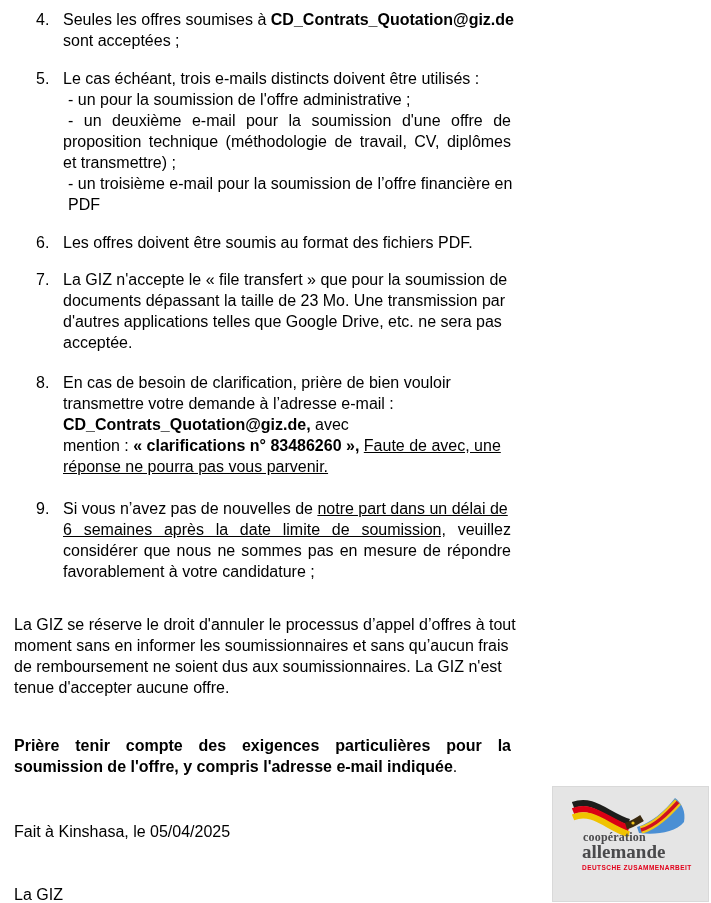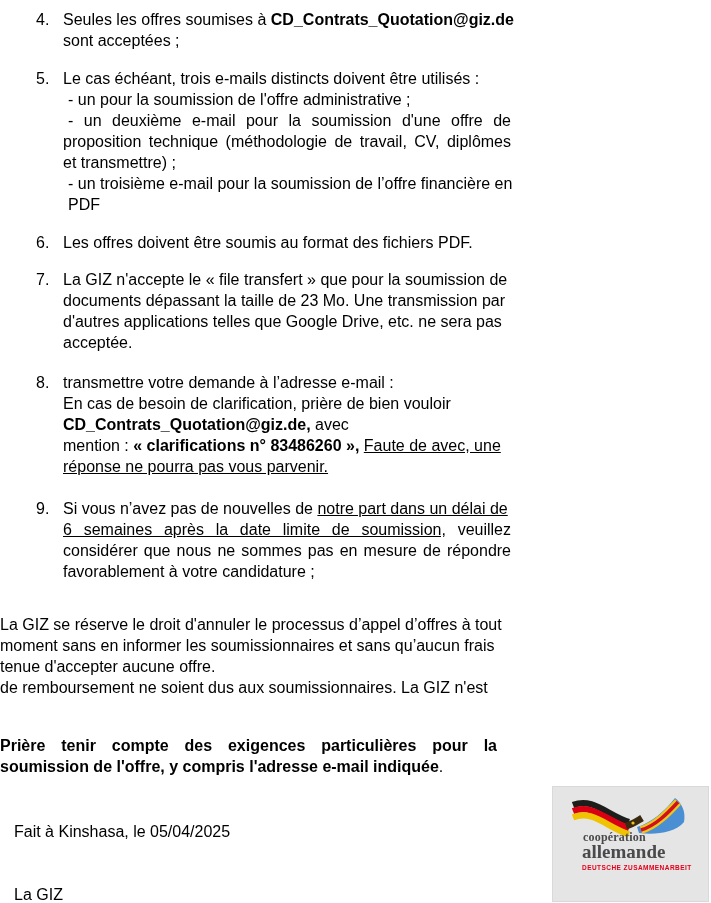--- a/index.html
+++ b/index.html
@@ -22,21 +22,21 @@
   .b{font-weight:bold;}
   .it{}
   .u{text-decoration:underline;}
   
   .mt-i4{margin-top:0;}
   .mt-i5{margin-top:17px;}
   .mt-i6{margin-top:17px;}
   .mt-i7{margin-top:16px;}
   .mt-i8{margin-top:19px;}
   .mt-i9{margin-top:21px;}
-  .para{width:497px;}
+  .para{margin-left:14px;width:497px;}
   .para-a{margin-top:32px;}
   .para-b{margin-top:37px;}
   .closing-date{margin-left:14px;margin-top:44px;}
   .closing-sig{margin-left:14px;margin-top:42px;}
   
   .logo-box{
     position:absolute;left:552px;top:786px;width:157px;height:116px;
     border:1px solid #d9d9d9;background:#e5e5e5;box-sizing:border-box;
   }
   .logo-svg{position:absolute;left:8px;top:6px;}
@@ -92,43 +92,43 @@
           <div class="body">
             <div class="line"><span>La GIZ n'accepte le « </span><span class="it">file transfert</span><span> » que pour la soumission de</span></div>
             <div class="line"><span>documents dépassant la taille de 23 Mo. Une transmission par</span></div>
             <div class="line"><span>d'autres applications telles que Google Drive, etc. ne sera pas</span></div>
             <div class="line"><span>acceptée.</span></div>
           </div>
         </div>
         <div class="item mt-i8">
           <div class="num">8.</div>
           <div class="body">
+            <div class="line"><span>En cas de besoin de clarification, prière de bien vouloir</span></div>
             <div class="line"><span>transmettre votre demande à l’adresse e-mail :</span></div>
-            <div class="line"><span>En cas de besoin de clarification, prière de bien vouloir</span></div>
             <div class="line"><span class="b">CD_Contrats_Quotation@</span><span class="b it">giz.de,</span><span> avec</span></div>
             <div class="line"><span>mention : </span><span class="b">« clarifications n° 83486260 »,</span><span> </span><span class="u">Faute de avec, une</span></div>
             <div class="line"><span class="u">réponse ne pourra pas vous parvenir.</span></div>
           </div>
         </div>
         <div class="item mt-i9">
           <div class="num">9.</div>
           <div class="body">
             <div class="line"><span>Si vous n’avez pas de nouvelles de </span><span class="u">notre part dans un délai de</span></div>
             <div class="line justify"><span class="u">6 semaines après la date limite de soumission,</span><span> veuillez</span></div>
             <div class="line justify"><span>considérer que nous ne sommes pas en mesure de répondre</span></div>
             <div class="line"><span>favorablement à votre candidature ;</span></div>
           </div>
         </div>
       </div>
     <div id="paragraphs">
         <div class="para para-a">
           <div class="line"><span>La GIZ se réserve le droit d'annuler le processus d’appel d’offres à tout</span></div>
           <div class="line"><span>moment sans en informer les soumissionnaires et sans qu’aucun frais</span></div>
+          <div class="line"><span>de remboursement ne soient dus aux soumissionnaires. La GIZ n'est</span></div>
           <div class="line"><span>tenue d'accepter aucune offre.</span></div>
-          <div class="line"><span>de remboursement ne soient dus aux soumissionnaires. La GIZ n'est</span></div>
         </div>
         <div class="para para-b">
           <div class="line justify"><span class="b it">Prière tenir compte des exigences particulières pour la</span></div>
           <div class="line"><span class="b it">soumission de l'offre, y compris l'adresse e-mail indiquée</span><span>.</span></div>
         </div>
       </div>
     <div class="closing-date">Fait à Kinshasa, le 05/04/2025</div>
     <div class="closing-sig">La GIZ</div>
   </div>
 

